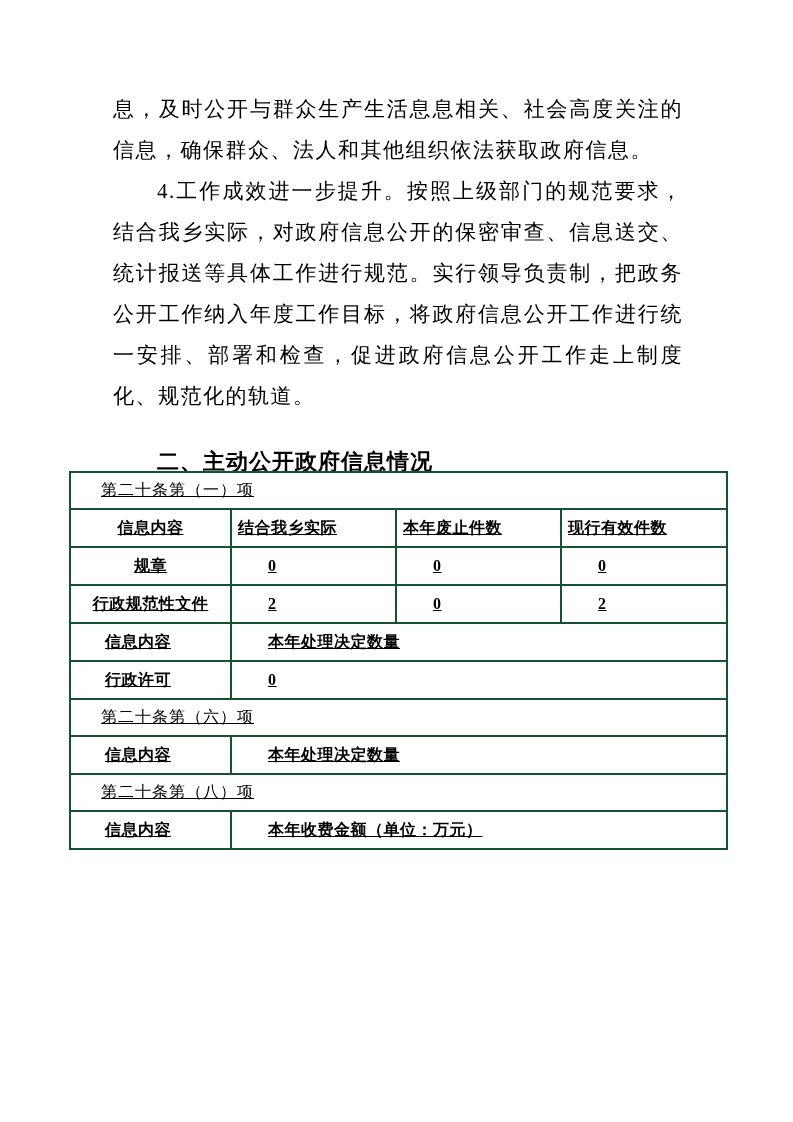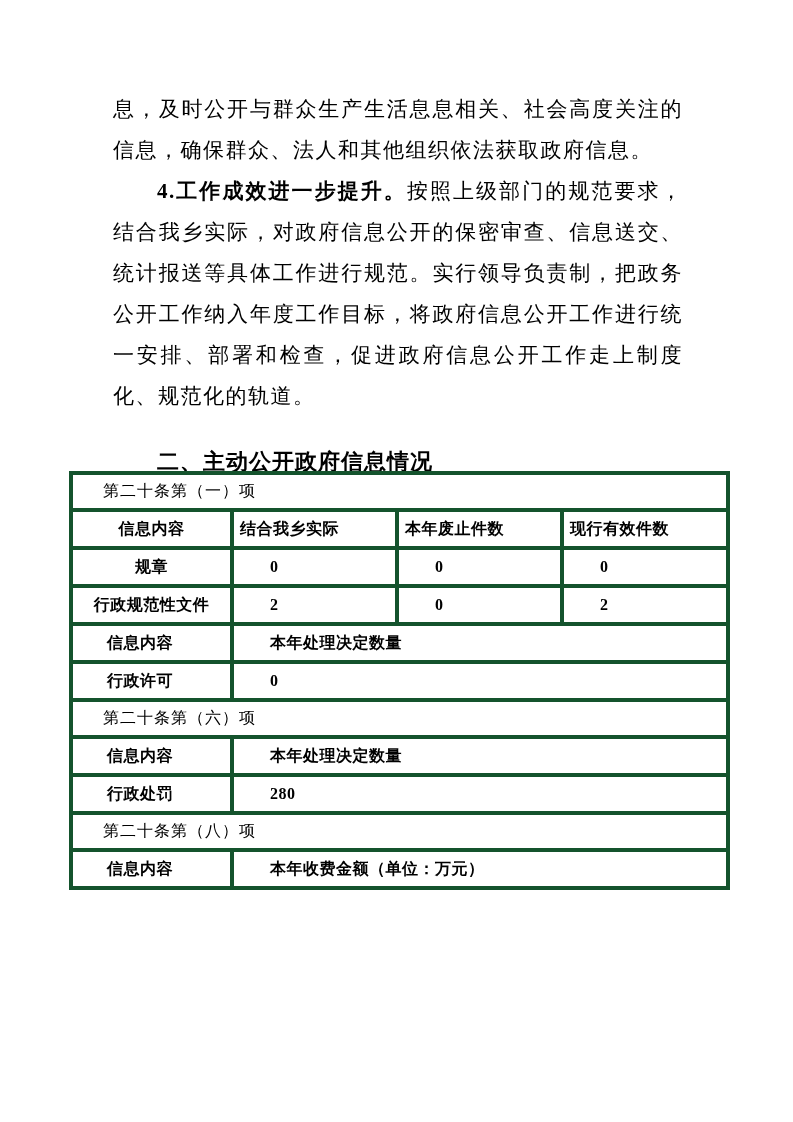--- a/index.html
+++ b/index.html
@@ -21,48 +21,49 @@
     width: 570px;
   }
   .para {
     font-size: 21px;
     line-height: 41px;
     letter-spacing: 1.5px;
     text-align: justify;
     text-justify: inter-character;
   }
   .para.indent { text-indent: 44px; }
-  .para .lead { font-weight: bold; }
+  .para .lead { font-weight: normal; }
   .heading {
     margin-top: 25px;
     padding-left: 44px;
     font-family: "Liberation Sans", "DejaVu Sans", sans-serif;
     font-size: 22px;
     font-weight: bold;
     line-height: 40px;
     letter-spacing: 1px;
   }
   table.info-table {
     position: absolute;
     left: 69px;
     top: 471px;
     width: 657px;
     border-collapse: collapse;
     table-layout: fixed;
     border: 1.5px solid #000;
   }
   .info-table td {
-    border: 4px solid #14532d;
+    border: 2px solid #14532d;
     font-size: 16px;
     font-weight: bold;
     letter-spacing: 0.5px;
     height: 38px;
     padding: 0 4px;
     vertical-align: middle;
     overflow: hidden;
+    text-decoration: underline;
   }
   .info-table td.sec {
     font-weight: normal;
     padding-left: 30px;
     height: 37px;
     letter-spacing: 1px;
   }
   .info-table td.center { text-align: center; }
   .info-table td.hdr { padding-left: 6px; }
   .info-table td.val { padding-left: 36px; }
@@ -125,24 +126,20 @@
         <td colspan="3" class="val">0</td>
       </tr>
 
       <tr>
         <td colspan="4" class="sec">第二十条第（六）项</td>
       </tr>
       <tr>
         <td class="lbl">信息内容</td>
         <td colspan="3" class="val">本年处理决定数量</td>
       </tr>
-      <tr>
-        <td class="lbl">行政处罚</td>
-        <td colspan="3" class="val">280</td>
-      </tr>
 
       <tr>
         <td colspan="4" class="sec">第二十条第（八）项</td>
       </tr>
       <tr>
         <td class="lbl">信息内容</td>
         <td colspan="3" class="val">本年收费金额（单位：万元）</td>
       </tr>
     </tbody>
   </table>

